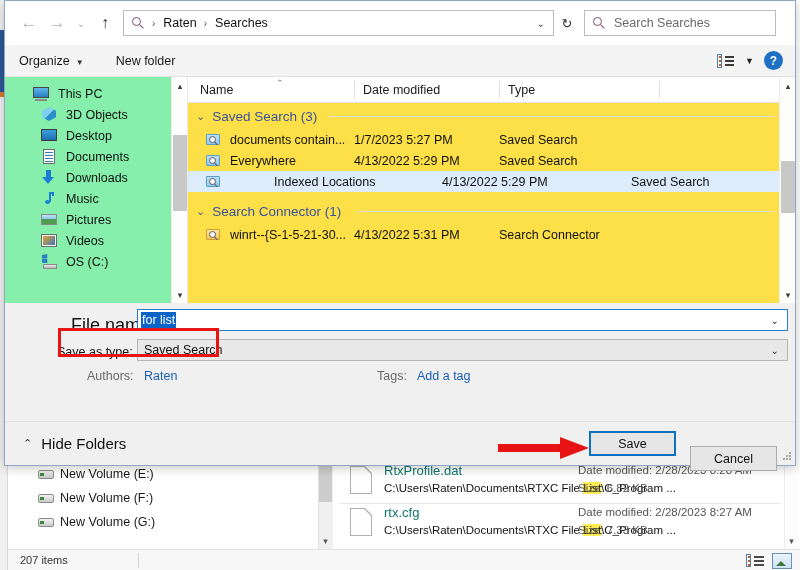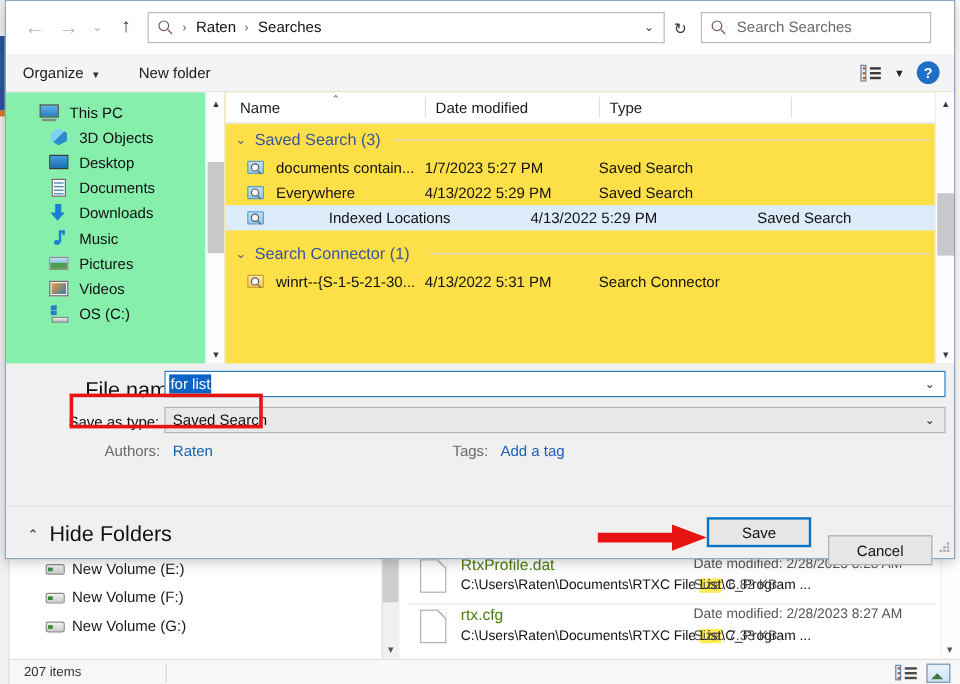--- a/index.html
+++ b/index.html
@@ -76,21 +76,21 @@
     position: absolute; left: 10px; top: 4px; width: 22px; height: 28px;
     background: #ffffff; border: 1px solid #b0b0b0;
   }
   .bg-file-icon::after {
     content: ""; position: absolute; right: -1px; top: -1px;
     border-width: 0 7px 7px 0; border-style: solid;
     border-color: transparent #ffffff transparent transparent;
     filter: drop-shadow(-1px 1px 0 #b0b0b0);
   }
   .bg-res-name {
-    position: absolute; left: 44px; top: 1px; font-size: 13px; color: #4d7c0f;
+    position: absolute; left: 44px; top: 1px; font-size: 13px; color: #0f766e;
   }
   .bg-res-path {
     position: absolute; left: 44px; top: 20px; font-size: 11.5px; color: #111;
     white-space: nowrap;
   }
   .hl { background: #ffec55; }
   .bg-res-date {
     position: absolute; left: 238px; top: 2px; font-size: 11.5px; color: #555;
     white-space: nowrap;
   }
@@ -479,21 +479,21 @@
 
   #footer {
     position: absolute; left: 0; bottom: 0; width: 790px; height: 44px;
     background: #f0f0f0; border-top: 1px solid #e2e2e2;
   }
   #hide-folders {
     position: absolute; left: 18px; top: 13px;
     display: flex; align-items: center; cursor: default;
   }
   #hf-chev { font-size: 11px; color: #333; }
-  #hf-text { margin-left: 9px; font-size: 18px; color: #111; }
+  #hf-text { margin-left: 9px; font-size: 15px; color: #111; }
   #save-btn {
     position: absolute; left: 584px; top: 9px; width: 87px; height: 25px;
     background: #e6e6e6; border: 2px solid #0a72c4;
     display: flex; align-items: center; justify-content: center;
     font-size: 12.5px; color: #111; cursor: default;
   }
   #cancel-btn {
     position: absolute; left: 685px; top: 24px; width: 87px; height: 25px;
     background: #e6e6e6; border: 1px solid #adadad;
     display: flex; align-items: center; justify-content: center;

